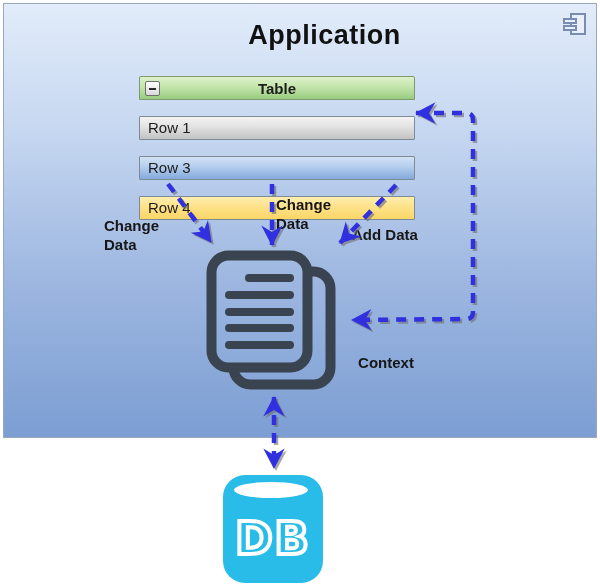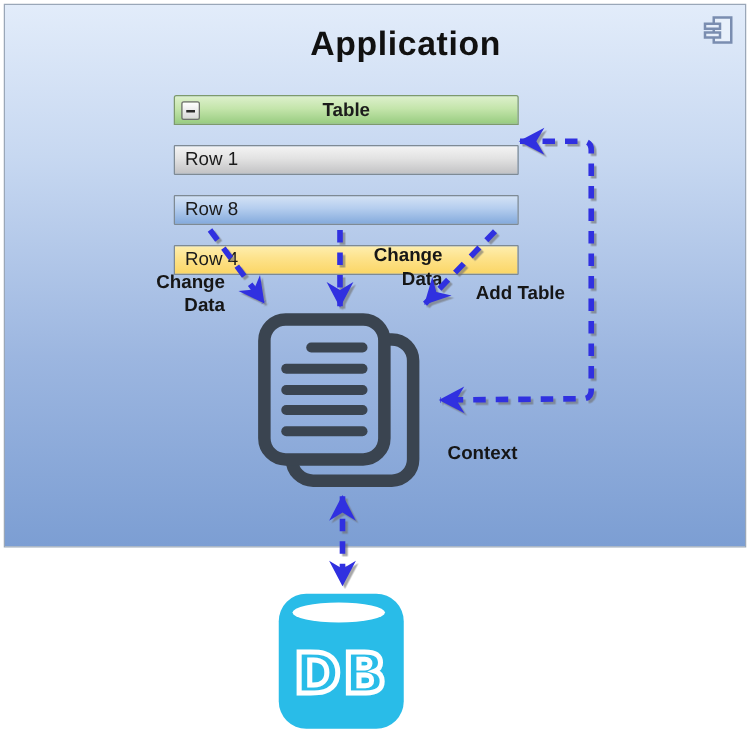--- a/index.html
+++ b/index.html
@@ -27,21 +27,21 @@
                 display:flex;align-items:center;justify-content:center;cursor:pointer;}
   .collapse-btn .minus{display:block;width:7px;height:2px;background:#2b2b2b;}
   .row{height:22px;margin-top:16px;border:1px solid #7e8a94;border-radius:1px;
        font-size:15px;color:#1b1b1b;line-height:22px;padding-left:8px;box-sizing:content-box;}
   .row-gray  {background:linear-gradient(180deg,#f4f4f4 0%,#e2e2e2 45%,#c2c2c4 100%);}
   .row-blue  {background:linear-gradient(180deg,#d3e2f5 0%,#b4cdee 45%,#84aadc 100%);}
   .row-yellow{background:linear-gradient(180deg,#feeeae 0%,#fde28a 45%,#fbd666 100%);}
 
   
   .label{position:absolute;font-size:15px;font-weight:600;color:#161616;
-         white-space:pre-line;text-align:right;line-height:19px;}
+         white-space:pre-line;text-align:left;line-height:19px;}
   .lbl-delete  {left:100px;top:212px;width:76px;}
   .lbl-change  {left:272px;top:191px;width:78px;}
   .lbl-add     {left:348px;top:221px;width:100px;}
   .lbl-retrieve{left:476px;top:250px;width:84px;}
   .lbl-context {left:347px;top:349px;width:70px;text-align:center;}
 
   
   .overlay{position:absolute;left:0;top:0;width:600px;height:585px;pointer-events:none;}
   .arrows{filter:drop-shadow(2.5px 2.5px 0 rgba(110,110,110,0.6));}
 </style>
@@ -60,29 +60,29 @@
     </svg>
 
     <div class="table">
       <div class="table-header">
         <span class="collapse-btn">
             <span class="minus"></span>
           </span>
         <span class="table-title">Table</span>
       </div>
       <div class="row row-gray">Row 1</div>
-      <div class="row row-blue">Row 8</div>
+      <div class="row row-blue">Row 3</div>
       <div class="row row-yellow">Row 4</div>
     </div>
 
     <div class="label lbl-delete">Change
 Data</div>
     <div class="label lbl-change">Change
 Data</div>
-    <div class="label lbl-add">Add Table</div>
+    <div class="label lbl-add">Add Data</div>
     <div class="label lbl-context">Context</div>
   </div>
 
 
   <svg class="overlay" viewBox="0 0 600 585">
     <defs>
       <linearGradient id="bgGrad" gradientUnits="userSpaceOnUse" x1="0" y1="3" x2="0" y2="437">
         <stop offset="0" stop-color="#e2ecfa"></stop>
         <stop offset="0.28" stop-color="#c7d8f1"></stop>
         <stop offset="0.65" stop-color="#9cb6e0"></stop>

